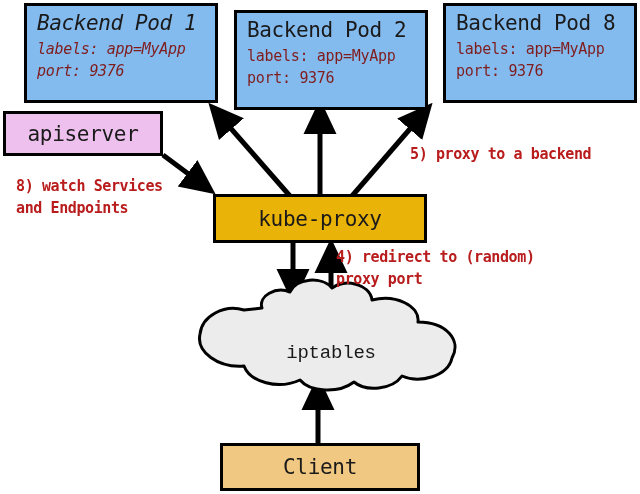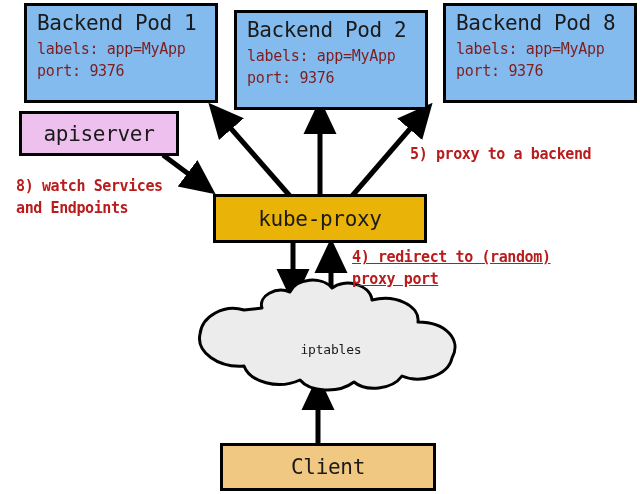--- a/index.html
+++ b/index.html
@@ -84,23 +84,24 @@
   .cloud-wrap {
     position: absolute;
     z-index: 2;
   }
   .cloud-text {
     position: absolute;
     left: 0;
     top: 0;
     width: 100%;
     text-align: center;
-    font-size: 13px;
+    font-size: 19px;
     color: #1a1a1a;
     letter-spacing: -0.2px;
+    font-family: Liberation Mono, monospace;
   }
   .edge-label {
     position: absolute;
     font-size: 15px;
     font-weight: bold;
     line-height: 22px;
     color: #b91c1c;
     white-space: pre;
     letter-spacing: -0.4px;
     z-index: 4;
@@ -156,57 +157,57 @@
                C 448 376 420 384 402 376
                C 392 390 366 392 354 382
                C 338 394 310 392 300 380
                C 278 390 250 382 244 366
                C 218 368 196 352 200 334
                C 202 316 224 304 244 310
                Z" fill="#ececec" stroke="#000000" stroke-width="3" stroke-linejoin="round"></path>
     </g>
   </svg>
 
-  <div class="node pod" style="left:24px; top:3px; width:194px; height:100px;">
+  <div class="node pod" style="left:24px; top:3px; width:194px; height:100px;font-style:italic;">
     <div class="pod-title">Backend Pod 1</div>
     <div class="pod-line">labels: app=MyApp</div>
     <div class="pod-line">port: 9376</div>
   </div>
 
   <div class="node pod" style="left:234px; top:10px; width:194px; height:100px;">
     <div class="pod-title">Backend Pod 2</div>
     <div class="pod-line">labels: app=MyApp</div>
     <div class="pod-line">port: 9376</div>
   </div>
 
   <div class="node pod" style="left:443px; top:3px; width:194px; height:100px;">
     <div class="pod-title">Backend Pod 8</div>
     <div class="pod-line">labels: app=MyApp</div>
     <div class="pod-line">port: 9376</div>
   </div>
 
-  <div class="node apiserver" style="left:19px; top:111px; width:160px; height:45px;">
+  <div class="node apiserver" style="left:3px; top:111px; width:160px; height:45px;">
     <div class="apiserver-label">apiserver</div>
   </div>
 
   <div class="node kubeproxy" style="left:213px; top:194px; width:214px; height:49px;">
     <div class="kubeproxy-label">kube-proxy</div>
   </div>
 
   <div class="cloud-wrap" style="left:200px; top:276px; width:262px; height:120px;">
     <div class="cloud-text" style="top:66px;">iptables</div>
   </div>
 
-  <div class="node client" style="left:220px; top:443px; width:216px; height:48px;">
+  <div class="node client" style="left:220px; top:443px; width:200px; height:48px;">
     <div class="client-label">Client</div>
   </div>
 
   <div class="edge-label" style="left:16px; top:175px;">8) watch Services
 and Endpoints</div>
 
 
 
-  <div class="edge-label" style="left:352px; top:246px;text-decoration:underline;">4) redirect to (random)
+  <div class="edge-label" style="left:336px; top:246px;">4) redirect to (random)
 proxy port</div>
 
   <div class="edge-label" style="left:410px; top:143px;">5) proxy to a backend</div>
 
 </div>
 
 </body></html>

